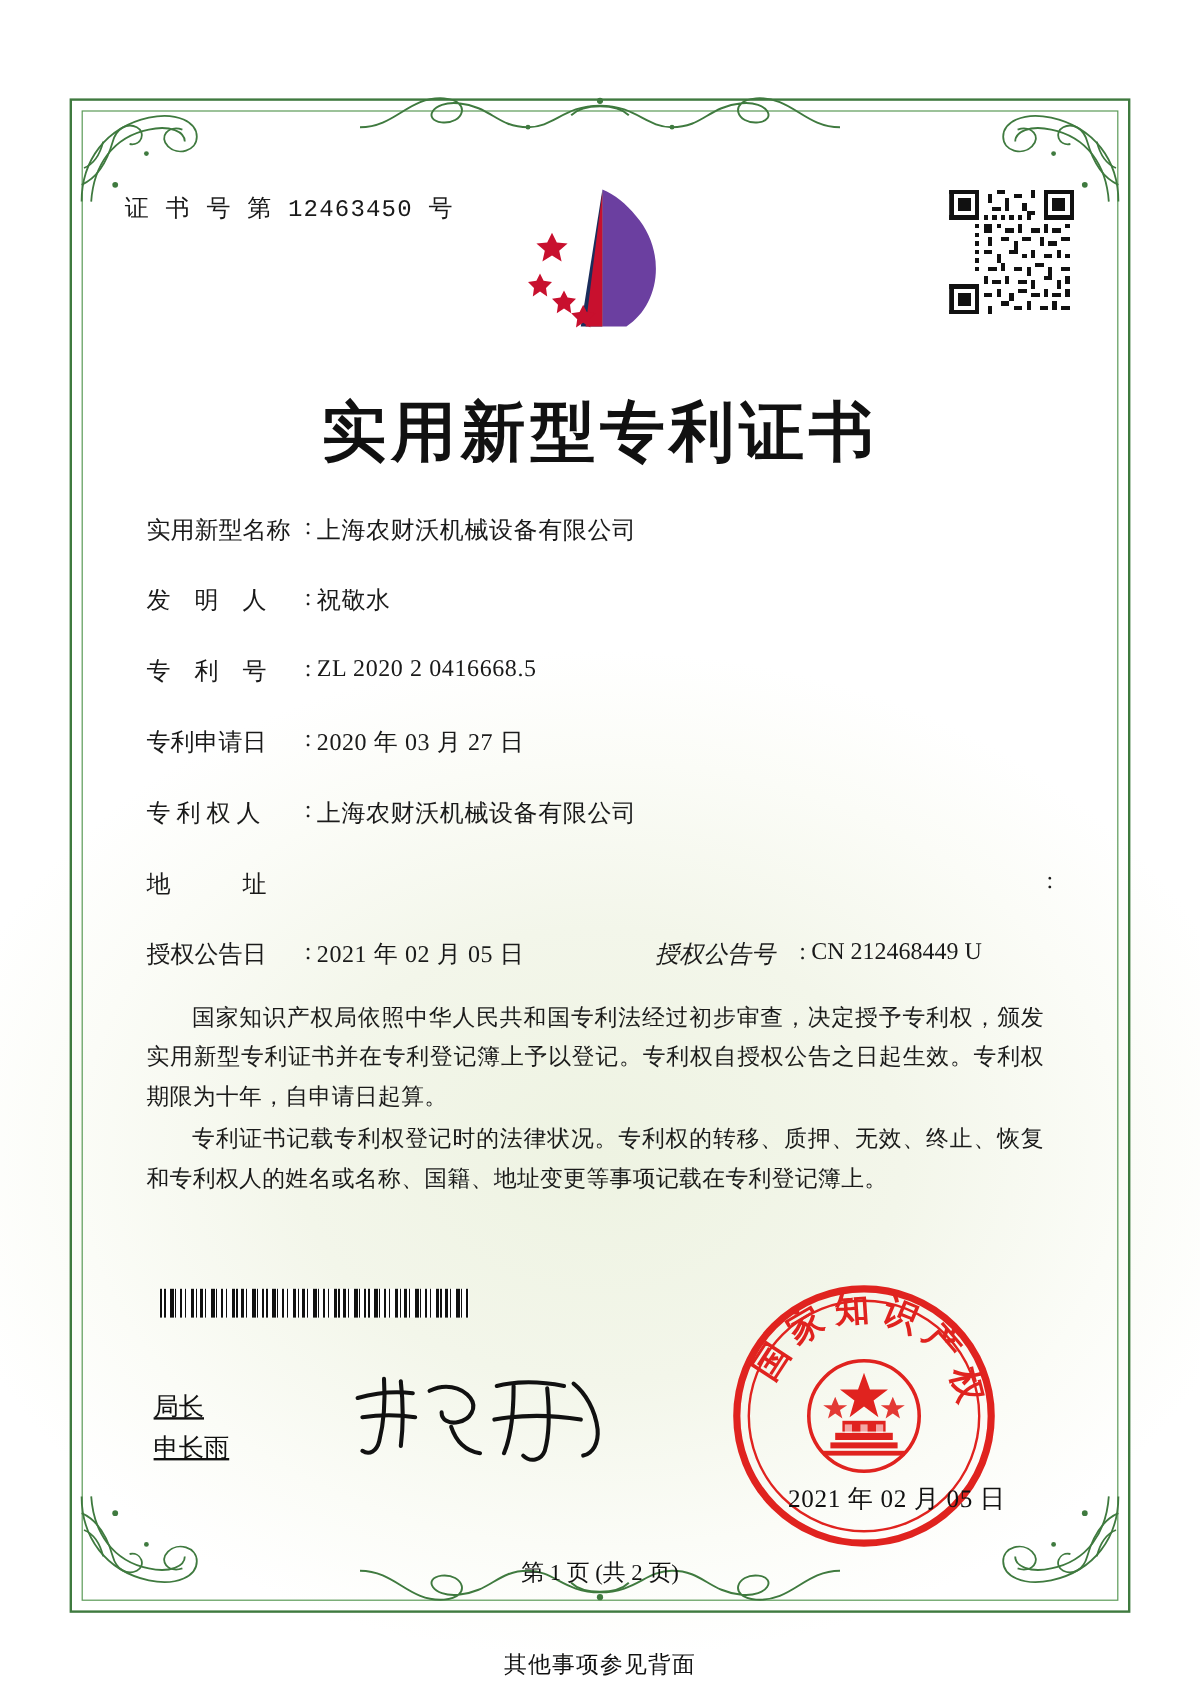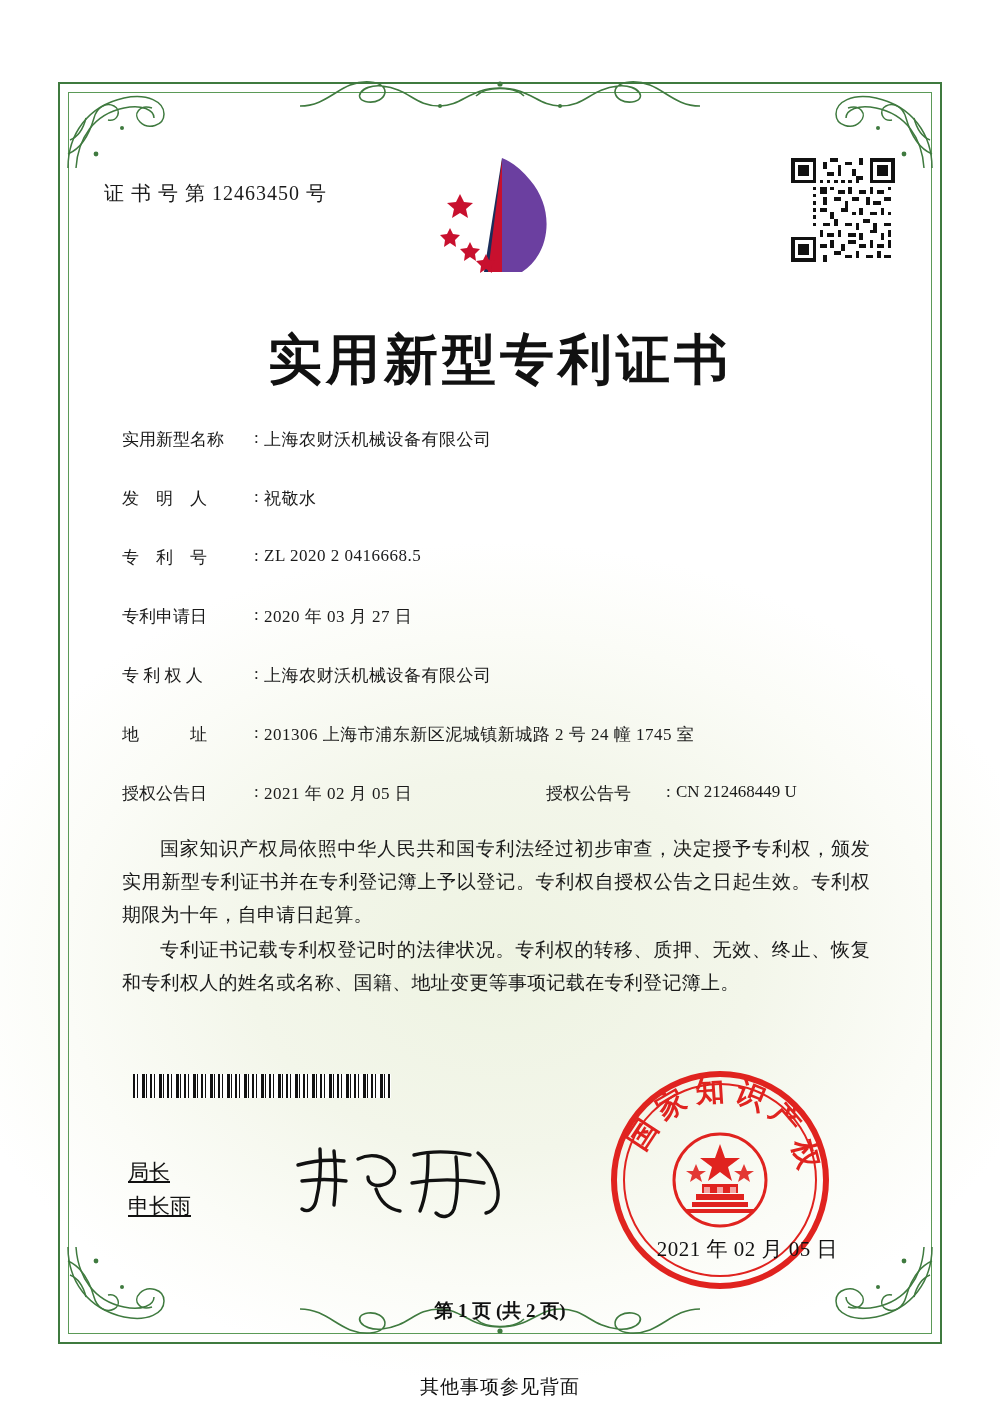--- a/index.html
+++ b/index.html
@@ -72,22 +72,21 @@
     pointer-events: none;
   }
 
   
   .cert-no {
     position: absolute;
     left: 104px; top: 160px;
     font-size: 20px;
     letter-spacing: 1px;
     color: #1a1a1a;
-    font-family: Liberation Serif, serif;
-    margin-top: 20px;
+    font-family: Liberation Mono, monospace;
   }
 
   .logo {
     position: absolute;
     left: 430px; top: 150px;
     width: 140px; height: 130px;
   }
 
   .qr {
     position: absolute;
@@ -113,21 +112,21 @@
   .fields {
     position: absolute;
     left: 122px;
     top: 428px;
     width: 760px;
   }
   .field-row {
     height: 59px;
     display: flex;
     align-items: flex-start;
-    font-size: 17px;
+    font-size: 20px;
     color: #1a1a1a;
     justify-content: space-between;
   }
   .field-label {
     width: 132px;
     flex: 0 0 132px;
     letter-spacing: 0px;
     white-space: pre;
   }
   .field-colon {
@@ -136,20 +135,21 @@
   .field-value {
     flex: 1 1 auto;
     letter-spacing: 0.5px;
   }
   .field-row.dual .field-value {
     flex: 0 0 250px;
   }
   .field-label2 {
     flex: 0 0 120px;
     margin-left: 32px;
+    font-style: italic;
   }
   .field-value2 {
     flex: 1 1 auto;
   }
 
   
   .paragraphs {
     position: absolute;
     left: 122px;
     top: 832px;
@@ -217,21 +217,20 @@
   }
 
   
   .page-no {
     position: absolute;
     left: 0; right: 0;
     top: 1298px;
     text-align: center;
     font-size: 19px;
     color: #111;
-    font-weight: bold;
   }
   .footer-note {
     position: absolute;
     left: 0; right: 0;
     top: 1374px;
     text-align: center;
     font-size: 19px;
     color: #111;
     letter-spacing: 1px;
   }
@@ -473,21 +472,20 @@
       <span class="field-value">2020 年 03 月 27 日</span>
     </div>
     <div class="field-row">
       <span class="field-label">专 利 权 人</span>
       <span class="field-colon">:</span>
       <span class="field-value">上海农财沃机械设备有限公司</span>
     </div>
     <div class="field-row">
       <span class="field-label">地　　　址</span>
       <span class="field-colon">:</span>
-      <span class="field-value">201306 上海市浦东新区泥城镇新城路 2 号 24 幢 1745 室</span>
     </div>
     <div class="field-row dual">
       <span class="field-label">授权公告日</span>
       <span class="field-colon">:</span>
       <span class="field-value">2021 年 02 月 05 日</span>
       <span class="field-label2">授权公告号</span>
       <span class="field-colon">:</span>
       <span class="field-value2">CN 212468449 U</span>
     </div>
   </div>

